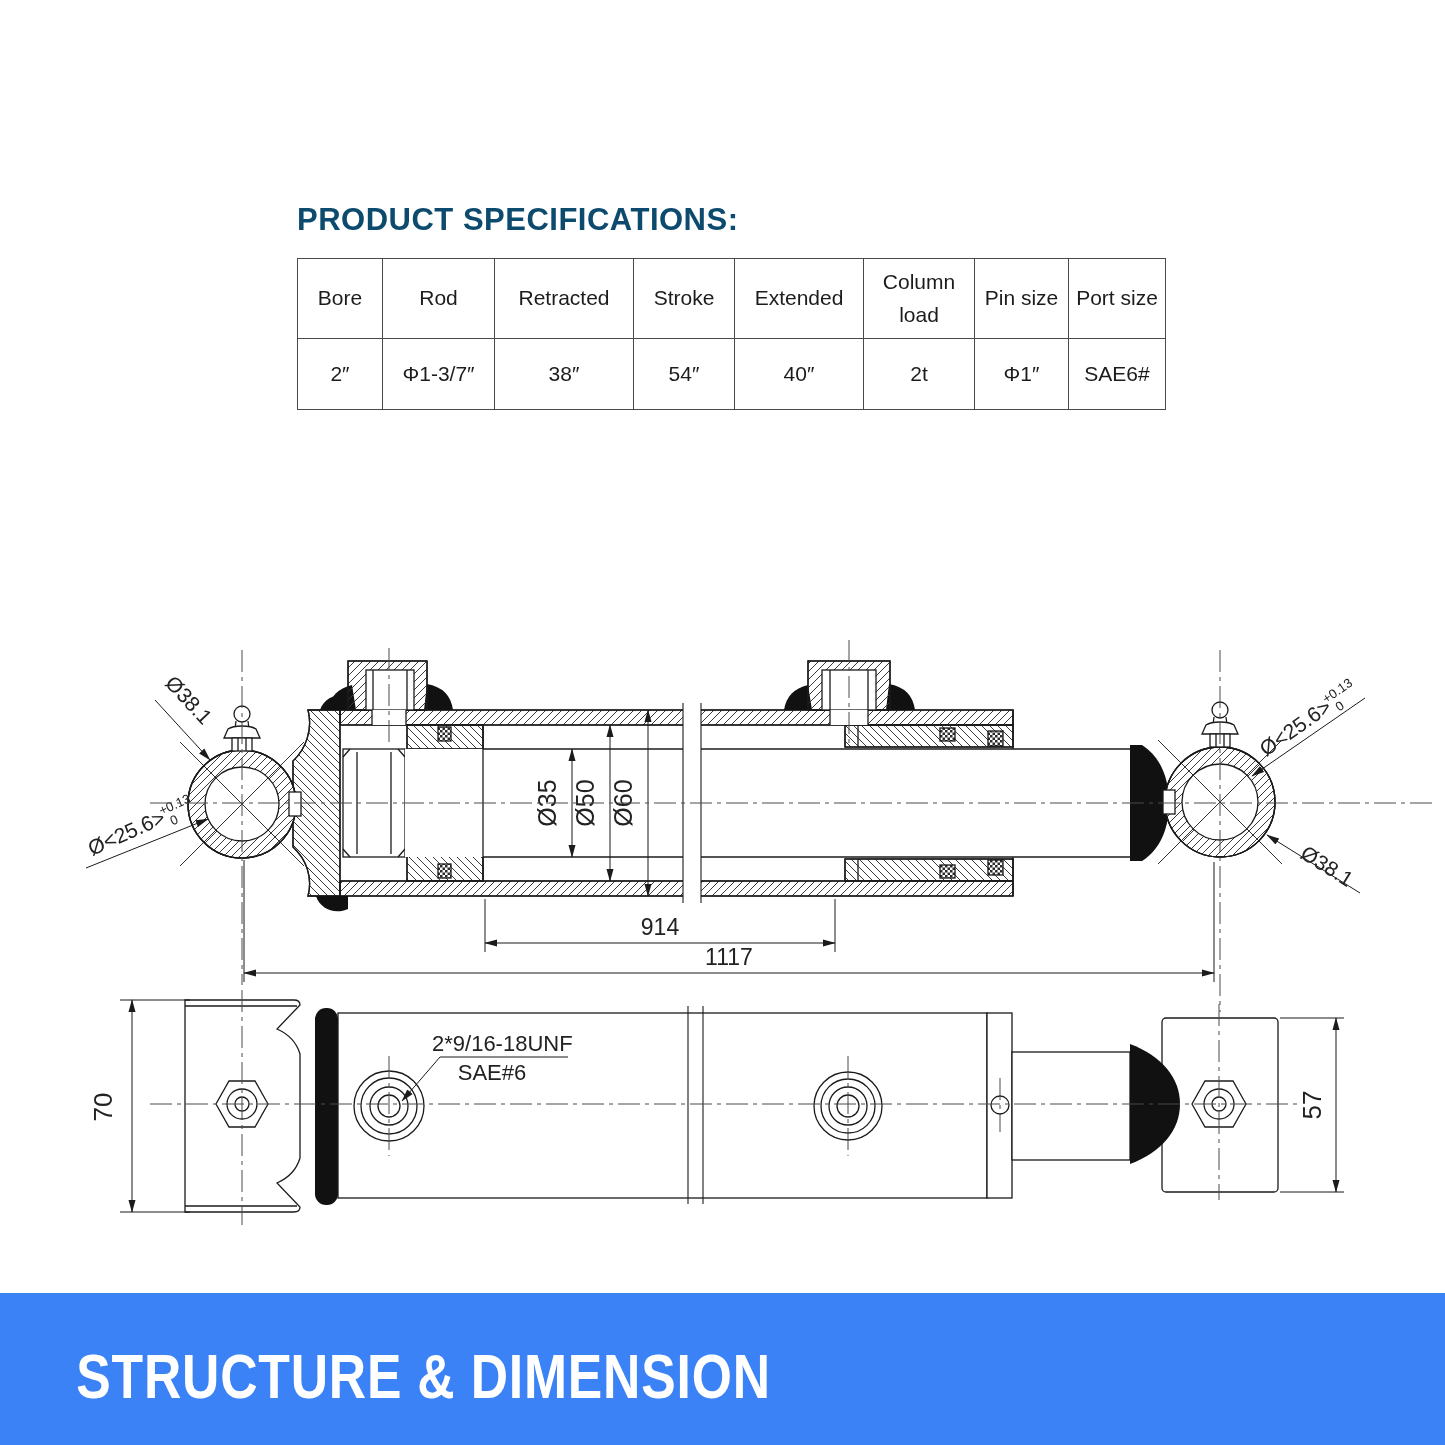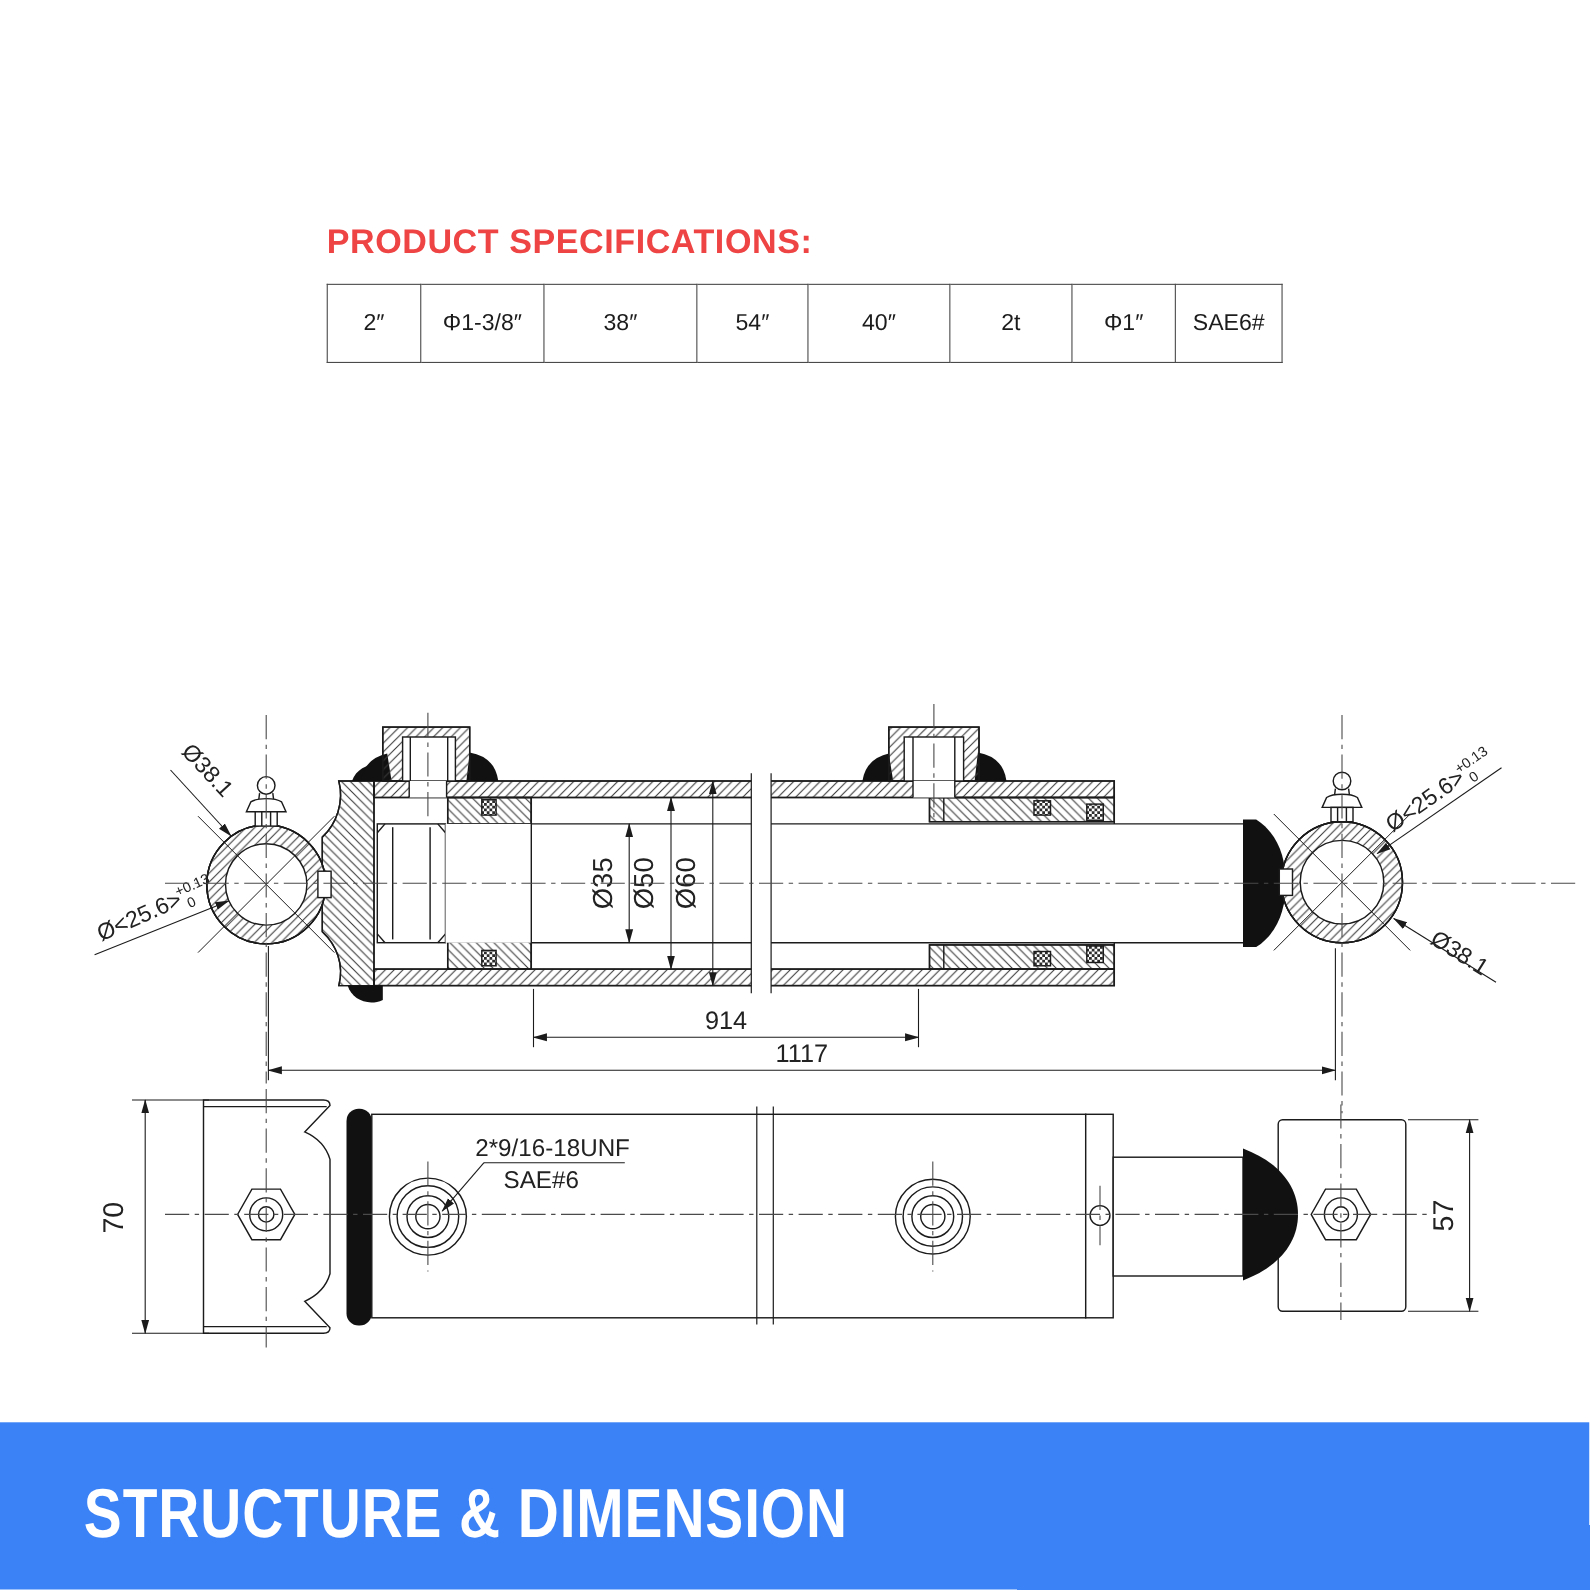--- a/index.html
+++ b/index.html
@@ -1,17 +1,17 @@
 <!DOCTYPE html>
 <html><head>
 <meta charset="utf-8">
 <style>
   html,body{margin:0;padding:0;background:#fff;}
   body{width:1445px;height:1445px;position:relative;font-family:"Liberation Sans",sans-serif;overflow:hidden;}
-  .page-title{position:absolute;left:297px;top:202px;font-size:31px;font-weight:bold;color:#ef4444;letter-spacing:.5px;}
+  .page-title{position:absolute;left:297px;top:202px;font-size:31px;font-weight:bold;color:#0c4a6e;letter-spacing:.5px;}
   table.spec{position:absolute;left:297px;top:258px;border-collapse:collapse;table-layout:fixed;width:869px;background:#fff;}
   table.spec td,table.spec th{border:1.6px solid #4a4a4a;font-weight:normal;font-size:21px;color:#1c1c1c;text-align:center;vertical-align:middle;padding:2px 4px;line-height:1.55;font-family:"Liberation Sans",sans-serif;}
   tr.cap-row td{height:55px;font-size:21px;}
   tr.head-row td{height:75px;}
   tr.val-row td{height:66px;}
   .banner{position:absolute;left:0;top:1293px;width:1445px;height:165px;background:#3b82f6;display:flex;align-items:center;justify-content:flex-start;}
   .banner span{color:#fff;font-weight:bold;font-size:63px;letter-spacing:1px;transform:scaleX(.82);white-space:nowrap;}
   svg.draw{position:absolute;left:0;top:0;}
   svg text{font-family:"Liberation Sans",sans-serif;fill:#222;}
 </style>
@@ -25,23 +25,33 @@
     <col style="width:85px">
       <col style="width:112px">
       <col style="width:139px">
       <col style="width:101px">
     <col style="width:129px">
       <col style="width:111px">
       <col style="width:94px">
       <col style="width:97px">
   </colgroup>
   <tbody>
+  <tr class="head-row">
+    <td>Bore</td>
+    <td>Rod</td>
+    <td>Retracted</td>
+    <td>Stroke</td>
+    <td>Extended</td>
+    <td>Column load</td>
+    <td>Pin size</td>
+    <td>Port size</td>
+  </tr>
   <tr class="val-row">
     <td>2″</td>
-    <td>Φ1-3/8″</td>
+    <td>Φ1-3/7″</td>
     <td>38″</td>
     <td>54″</td>
     <td>40″</td>
     <td>2t</td>
     <td>Φ1″</td>
     <td>SAE6#</td>
   </tr>
 </tbody>
   </table>
 

